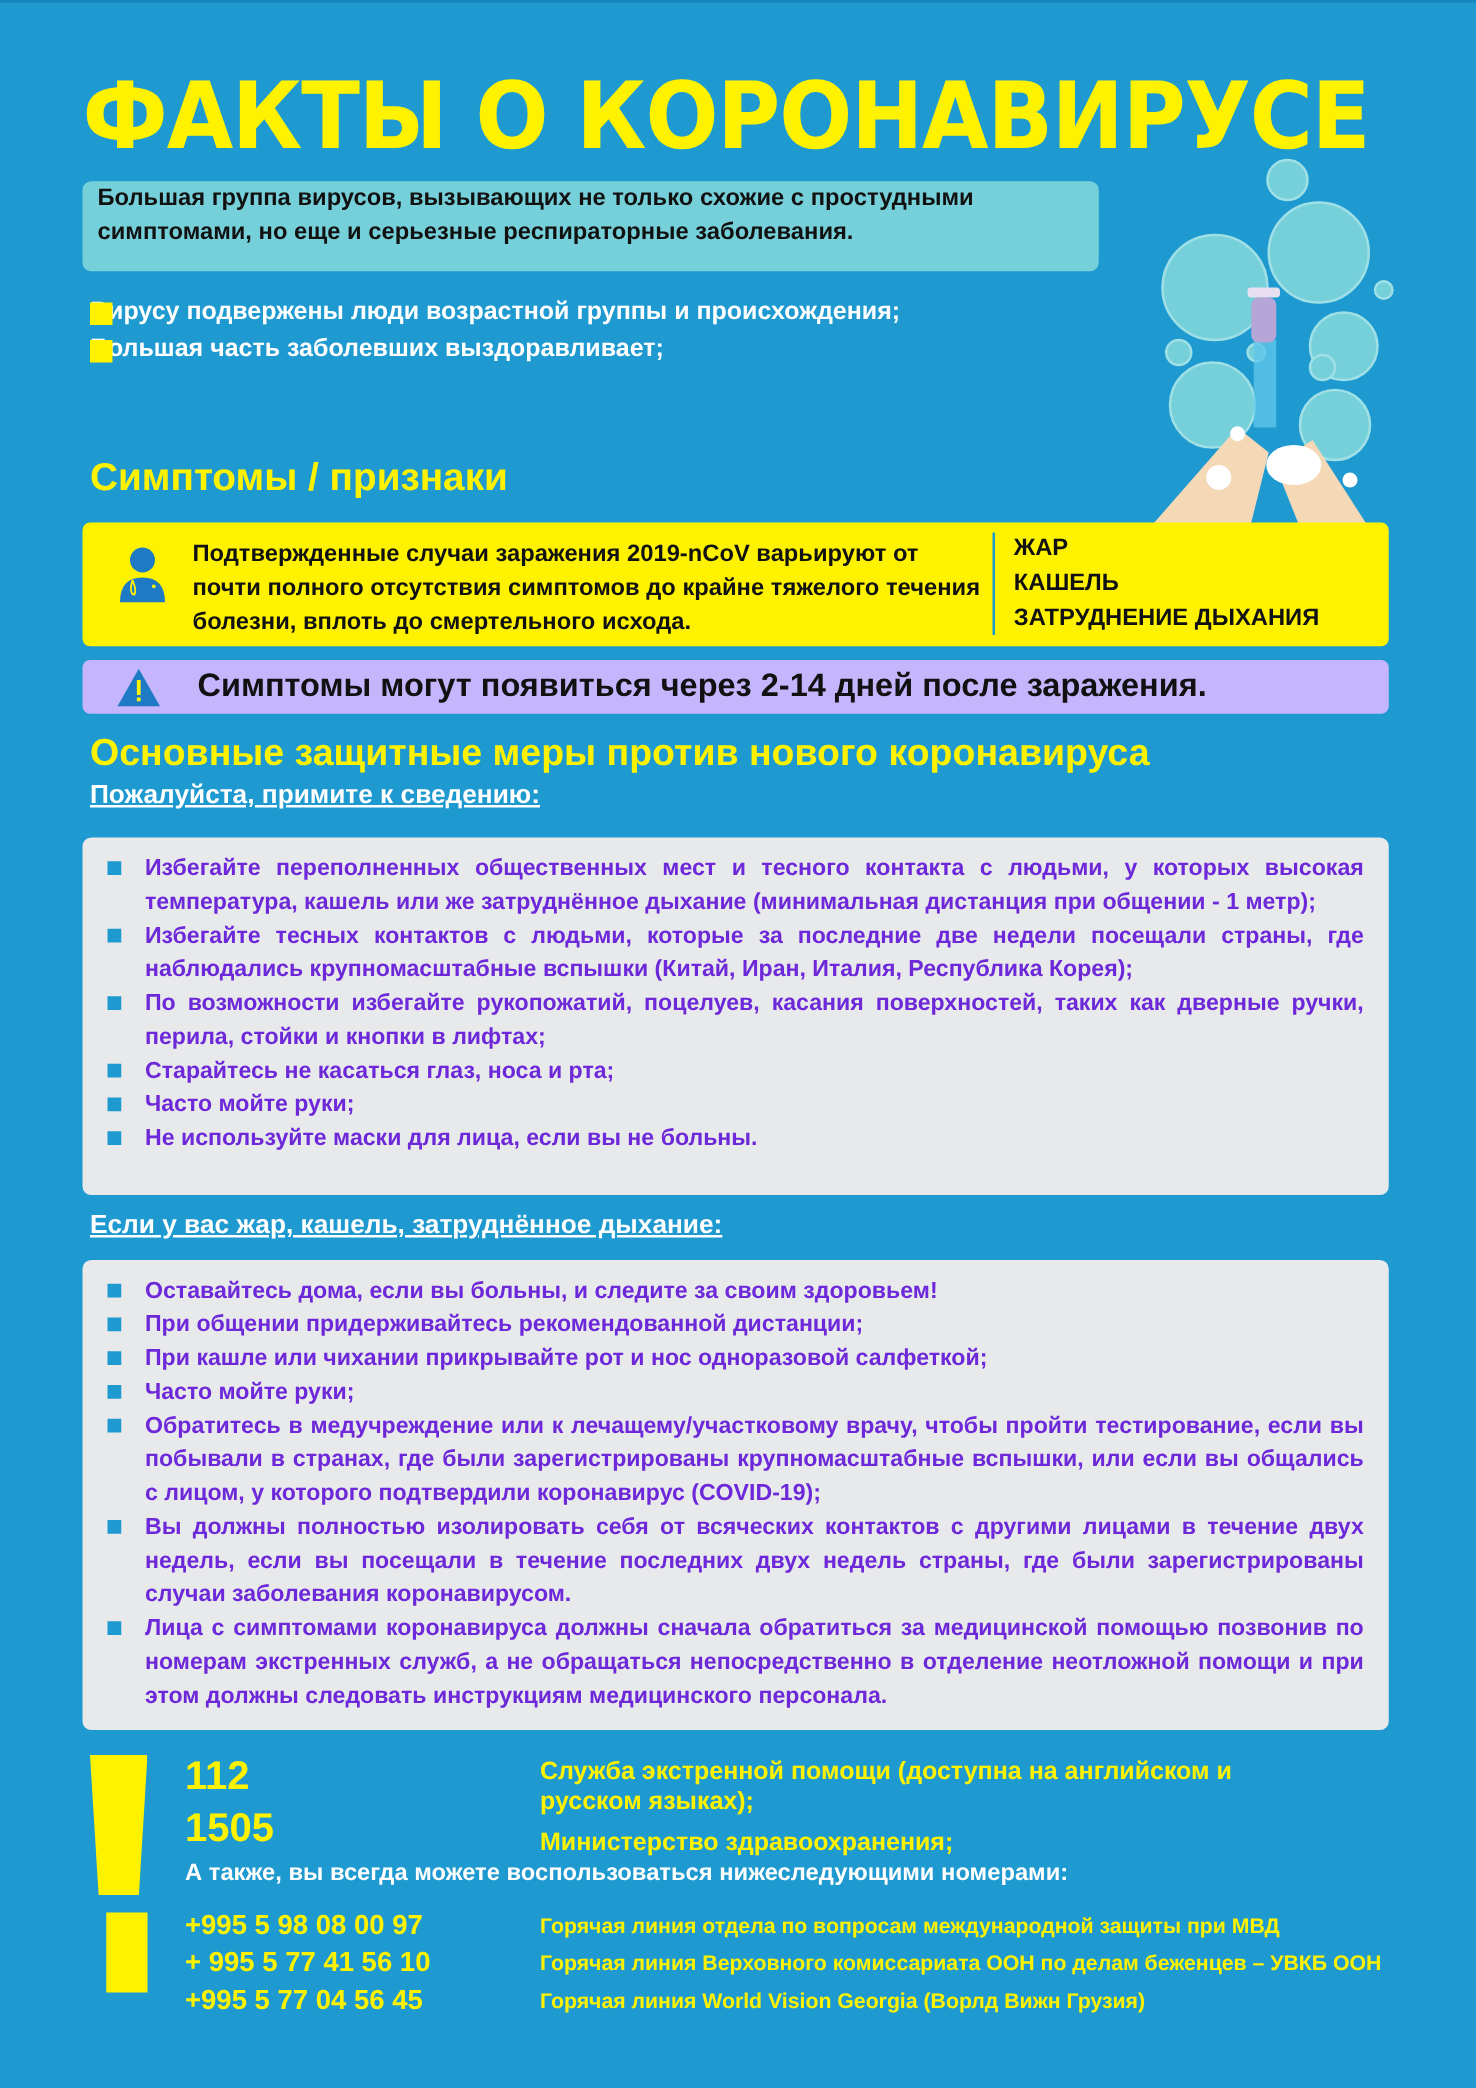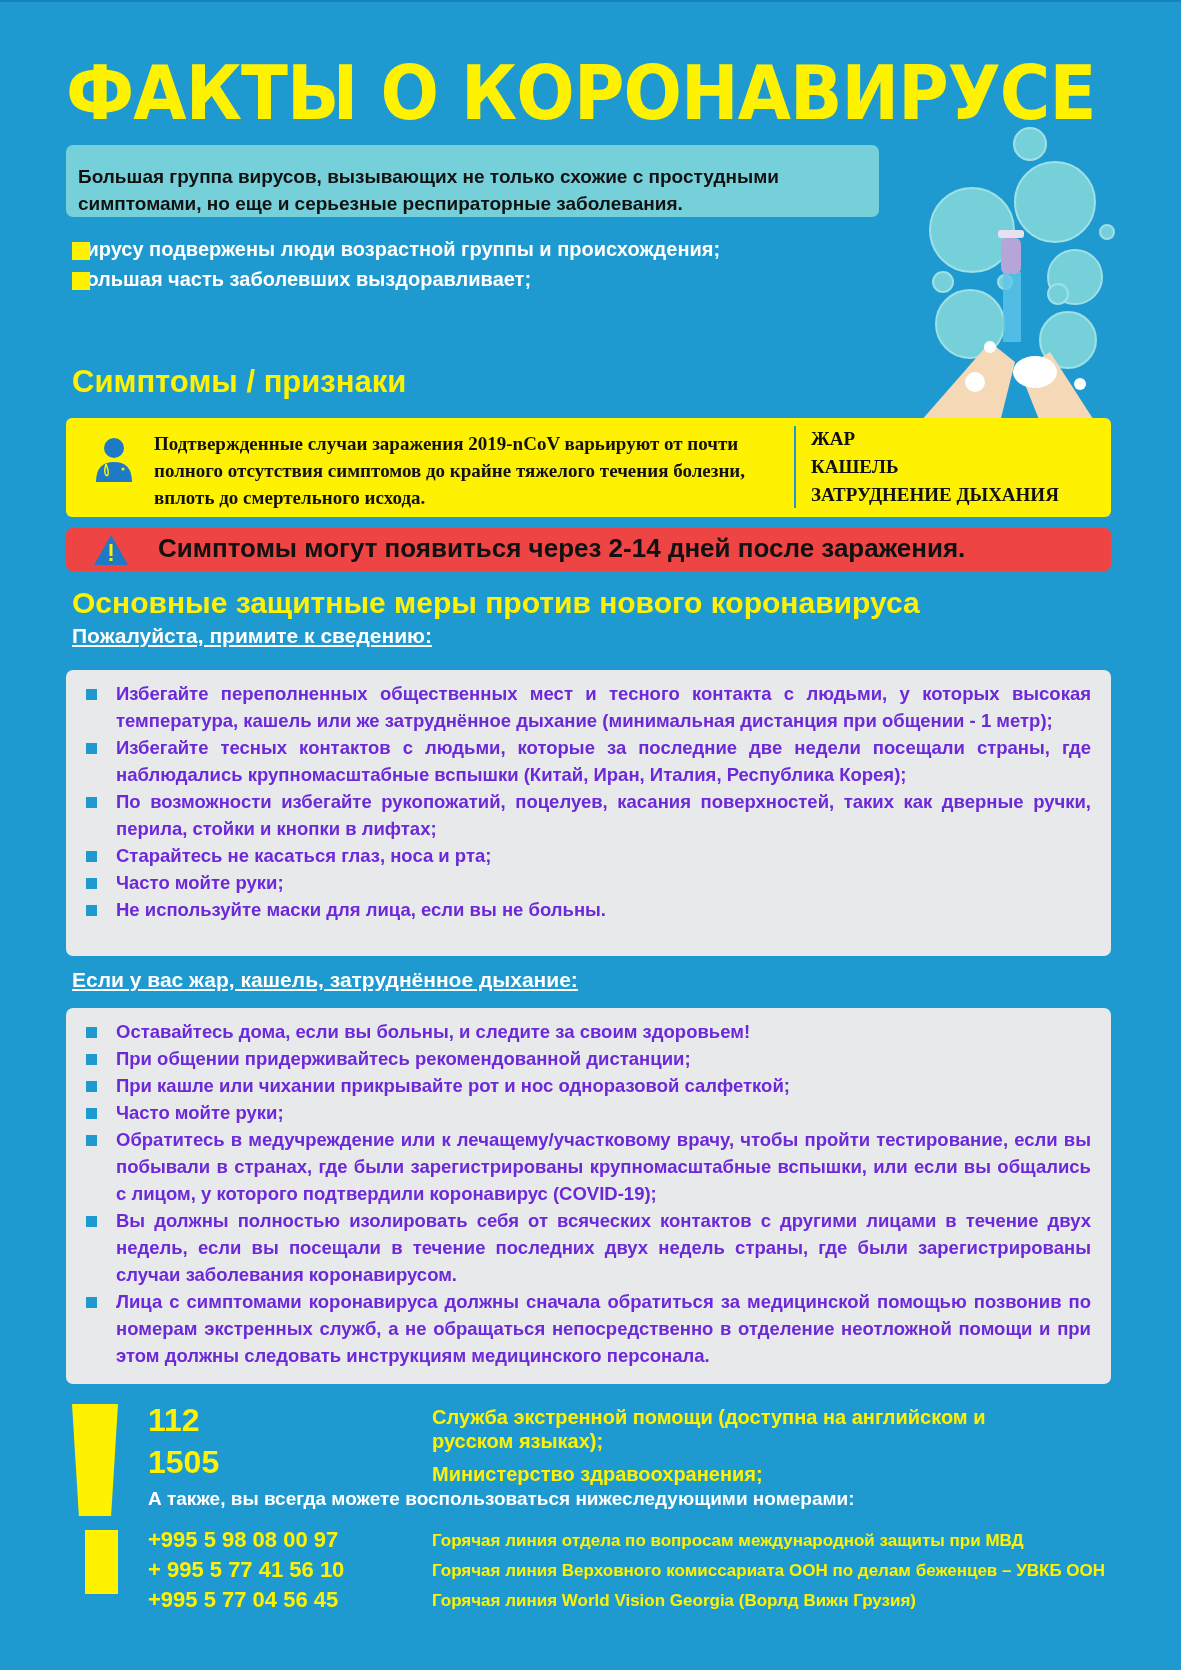--- a/index.html
+++ b/index.html
@@ -14,38 +14,38 @@
   .abs { position: absolute; }
   .title {
     left: 66px; top: 54px;
     font-size: 74px; font-weight: bold; color: #fff200;
     letter-spacing: -1px; transform: scaleX(0.93); transform-origin: left top;
     font-family: "DejaVu Sans", sans-serif; line-height: 1;
   }
   .intro {
     left: 66px; top: 143px; width: 813px; height: 72px;
     background: #76d0da; border-radius: 7px;
-    box-sizing: border-box; padding: 18px 10px 0 12px;
+    box-sizing: border-box; padding: 0 10px 0 12px;
     font-size: 19px; font-weight: bold; color: #111; line-height: 27px;
   }
   .facts { left: 72px; top: 234px; width: 820px; }
   .fact { position: relative; color: #fff; font-weight: bold; font-size: 20px; line-height: 27px; margin-bottom: 3px; }
   .fact .sq { position: absolute; left: 0; top: 6px; width: 18px; height: 18px; background: #fff200; }
   .h2 { color: #fff200; font-weight: bold; font-size: 31px; left: 72px; }
   .sym-box {
     left: 66px; top: 416px; width: 1045px; height: 99px;
-    background: #fff200; border-radius: 6px; font-family: Liberation Serif, serif;
+    background: #fff200; border-radius: 6px;
   }
   .sym-text { position: absolute; left: 88px; top: 12px; width: 640px; font-size: 19px; font-weight: bold; color: #111; line-height: 27px; }
   .sym-divider { position: absolute; left: 728px; top: 8px; width: 2px; height: 82px; background: #1e9ad0; }
   .sym-list { position: absolute; left: 745px; top: 7px; font-size: 19px; font-weight: bold; color: #111; line-height: 28px; }
   .doctor { position: absolute; left: 28px; top: 18px; width: 40px; height: 46px; }
   .warn-box {
     left: 66px; top: 526px; width: 1045px; height: 43px;
-    background: #ef4444; border-radius: 6px;
+    background: #c4b5fd; border-radius: 6px;
   }
   .warn-icon { position: absolute; left: 27px; top: 6px; width: 36px; height: 32px; }
   .warn-text { position: absolute; left: 92px; top: 5px; font-size: 26px; font-weight: bold; color: #111; white-space: nowrap; }
   .sub {
     left: 72px; color: #fff; font-weight: bold; font-size: 21px; text-decoration: underline;
   }
   .panel {
     left: 66px; width: 1045px; background: #e8e9eb; border-radius: 7px;
     box-sizing: border-box; padding: 10px 20px 0 20px;
   }

